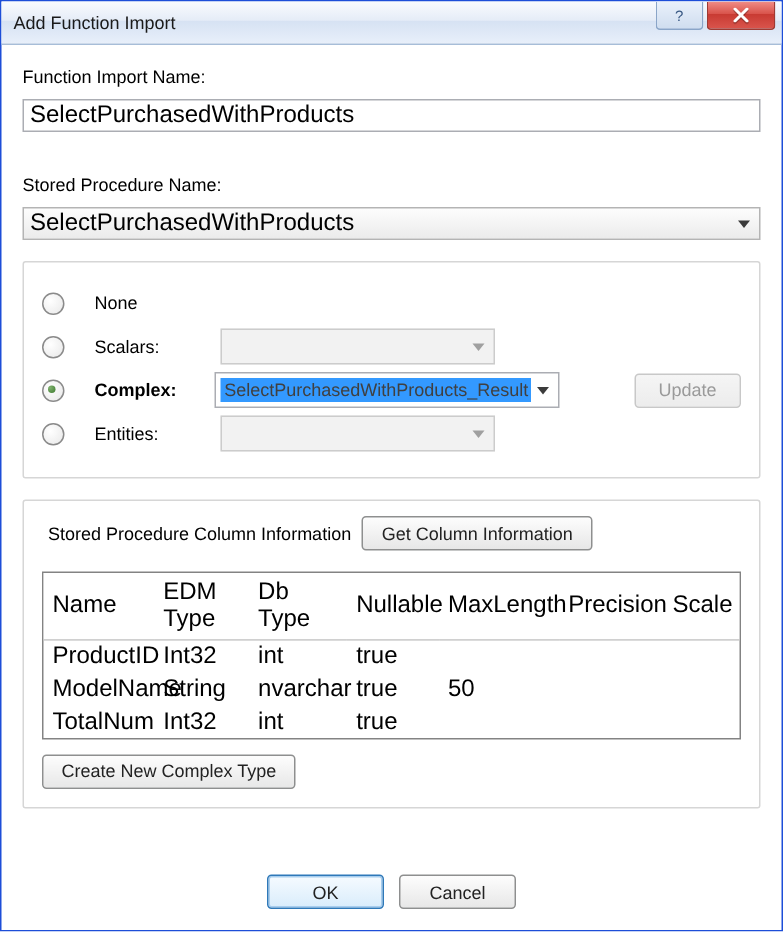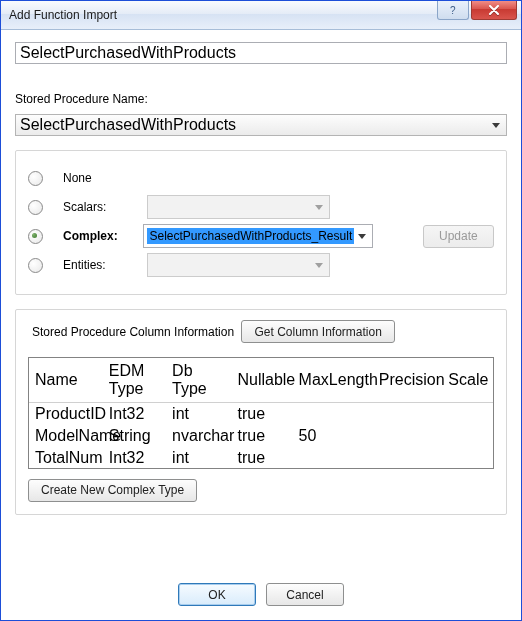--- a/index.html
+++ b/index.html
@@ -106,21 +106,21 @@
   }
   .radio-label { width: 64px; }
   .radio-label.bold { font-weight: 600; }
   .small-combo {
     height: 22px; flex:1; max-width: 260px;
     border: 1px solid #abadb3; background:#fff; position:relative;
     display:flex; align-items:center; padding: 0 18px 0 3px;
   }
   .small-combo.dis { background:#f2f2f2; border-color:#ccc; color:#9a9a9a; }
   .selected-text {
-    background:#3399ff; color:#000000; padding:1px 2px; display:inline-block;
+    background:#3399ff; color:#404040; padding:1px 2px; display:inline-block;
     white-space: nowrap; overflow:hidden; text-overflow: clip; max-width: 100%;
   }
   .btn {
     height: 23px;
     border: 1px solid #8e8f8f;
     background: linear-gradient(to bottom, #fdfdfd, #e7e7e7);
     border-radius: 3px;
     padding: 0 12px;
     font: inherit;
     display:inline-flex; align-items:center; justify-content:center;
@@ -169,20 +169,21 @@
       <div class="winbtn close">
         <svg width="12" height="10" viewBox="0 0 12 10">
             <path d="M2 1 L10 9 M10 1 L2 9" stroke="#fff" stroke-width="2" stroke-linecap="round"></path>
           </svg>
       </div>
     </div>
   </div>
 
   <div class="client">
 
+    <div class="field-label">Function Import Name:</div>
     <div class="textbox">
       <span>SelectPurchasedWithProducts</span>
     </div>
 
     <div class="field-label" style="margin-top:22px">Stored Procedure Name:</div>
     <div class="combo">
       <span>SelectPurchasedWithProducts</span>
     </div>
 
     <div class="fieldset">

